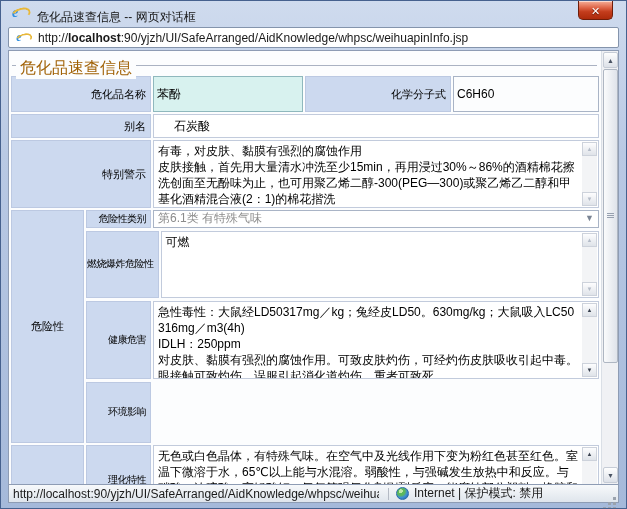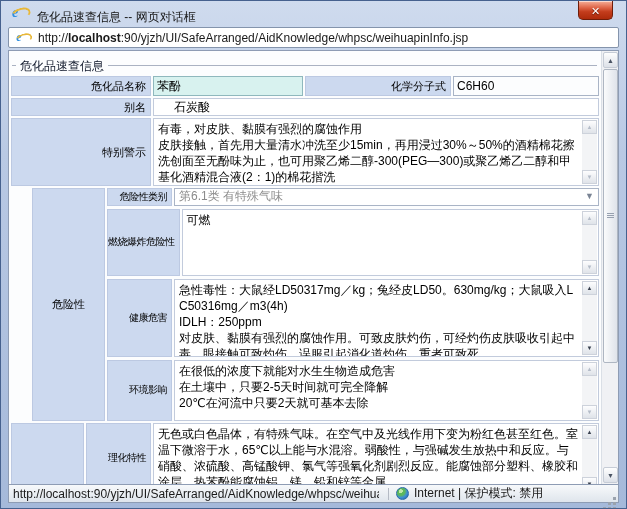--- a/index.html
+++ b/index.html
@@ -32,21 +32,21 @@
   .addr-text{font-size:12px;color:#1a1a1a;white-space:nowrap;overflow:hidden;}
   .addr-text .dom{font-weight:bold;}
 
   
   .client{position:absolute;top:49px;left:7px;right:7px;bottom:23px;
     background:#fcfdfe;border:1px solid #8e9cb4;overflow:hidden;}
   .page{position:absolute;left:0;top:0;right:17px;bottom:0;overflow:hidden;}
 
   .legend-wrap{position:relative;margin:14px 4px 0 3px;border-top:1px solid #aab2c2;}
   .legend{position:absolute;top:-8px;left:4px;background:#fcfdfe;padding:0 4px;
-    font-size:12px;color:#0f172a;white-space:nowrap;}
+    font-size:16px;color:#a16207;white-space:nowrap;}
 
   
   .tbl{margin:10px 2px 0 2px;display:flex;flex-direction:column;gap:2px;font-size:12px;}
   .trow{display:flex;gap:2px;}
   .lbl{background:#ccd9ef;border:1px solid #bcc9e2;display:flex;align-items:center;
     justify-content:flex-end;padding-right:4px;font-size:11px;color:#000;white-space:nowrap;}
   .lbl-main{flex:0 0 140px;}
   .lbl-col1{flex:0 0 73px;}
   .lbl-col2{flex:0 0 65px;font-size:10px;letter-spacing:-0.5px;}
   .cellc{background:#fff;border:1px solid #c2cbdc;position:relative;}
@@ -116,46 +116,46 @@
 
   <div class="client">
     <div class="page">
 
       <div class="legend-wrap">
         <span class="legend">危化品速查信息</span>
       </div>
 
       <div class="tbl">
 
-        <div class="trow" style="height:20px;">
+        <div class="trow" style="height:36px;">
           <div class="lbl lbl-main">危化品名称</div>
           <div class="inbox in-name">苯酚</div>
           <div class="lbl" style="flex:0 0 146px;">化学分子式</div>
           <div class="inbox in-formula grow">C6H60</div>
         </div>
 
-        <div class="trow" style="height:18px;border-radius:6px;">
+        <div class="trow" style="height:24px;border-radius:6px;">
           <div class="lbl lbl-main">别名</div>
           <div class="cellc grow inbox" style="border-color:#c2cbdc;padding-left:20px;">石炭酸</div>
         </div>
 
         <div class="trow" style="height:68px;">
           <div class="lbl lbl-main">特别警示</div>
           <div class="cellc grow">
             <div class="ta-text">有毒，对皮肤、黏膜有强烈的腐蚀作用
-皮肤接触，首先用大量清水冲洗至少15min，再用浸过30%～50%的酒精棉花擦洗创面至无酚味为止，也可用聚乙烯二醇-300(PEG—300)或聚乙烯乙二醇和甲基化酒精混合液(2：1)的棉花揩洗</div>
+皮肤接触，首先用大量清水冲洗至少15min，再用浸过30%～86%的酒精棉花擦洗创面至无酚味为止，也可用聚乙烯二醇-300(PEG—300)或聚乙烯乙二醇和甲基化酒精混合液(2：1)的棉花揩洗</div>
             <div class="ta-sb">
               <div class="ta-btn up arr-dis">▲</div>
               <div class="ta-btn dn arr-dis">▼</div>
             </div>
           </div>
         </div>
 
         <div class="trow" style="height:233px;">
-          <div class="lbl lbl-col1" style="justify-content:center;padding-right:0;margin-left:21px;">危险性</div>
+          <div class="lbl lbl-col1" style="justify-content:center;padding-right:0;">危险性</div>
           <div class="grow" style="display:flex;flex-direction:column;gap:3px;">
 
             <div class="trow" style="height:18px;">
               <div class="lbl lbl-col2">危险性类别</div>
               <div class="cellc grow" style="border:none;">
                 <div class="sel">
                   <span>第6.1类 有特殊气味</span>
                   <span class="sel-arrow">▼</span>
                 </div>
               </div>
@@ -181,29 +181,20 @@
 吸入高浓度蒸气可致头痛、头晕、乏力、视物模糊、肺水肿等</div>
                 <div class="ta-sb">
                   <div class="ta-btn up arr-act">▲</div>
                   <div class="ta-btn dn arr-act">▼</div>
                 </div>
               </div>
             </div>
 
             <div class="trow" style="height:62px;">
               <div class="lbl lbl-col2">环境影响</div>
-              <div class="cellc grow">
-                <div class="ta-text">在很低的浓度下就能对水生生物造成危害
-在土壤中，只要2-5天时间就可完全降解
-20℃在河流中只要2天就可基本去除</div>
-                <div class="ta-sb">
-                  <div class="ta-btn up arr-dis">▲</div>
-                  <div class="ta-btn dn arr-dis">▼</div>
-                </div>
-              </div>
             </div>
 
           </div>
         </div>
 
         <div class="trow" style="height:70px;">
           <div class="lbl lbl-col1"></div>
           <div class="lbl lbl-col2">理化特性</div>
           <div class="cellc grow">
             <div class="ta-text">无色或白色晶体，有特殊气味。在空气中及光线作用下变为粉红色甚至红色。室温下微溶于水，65℃以上能与水混溶。弱酸性，与强碱发生放热中和反应。与硝酸、浓硫酸、高锰酸钾、氯气等强氧化剂剧烈反应。能腐蚀部分塑料、橡胶和涂层，热苯酚能腐蚀铝、镁、铅和锌等金属

